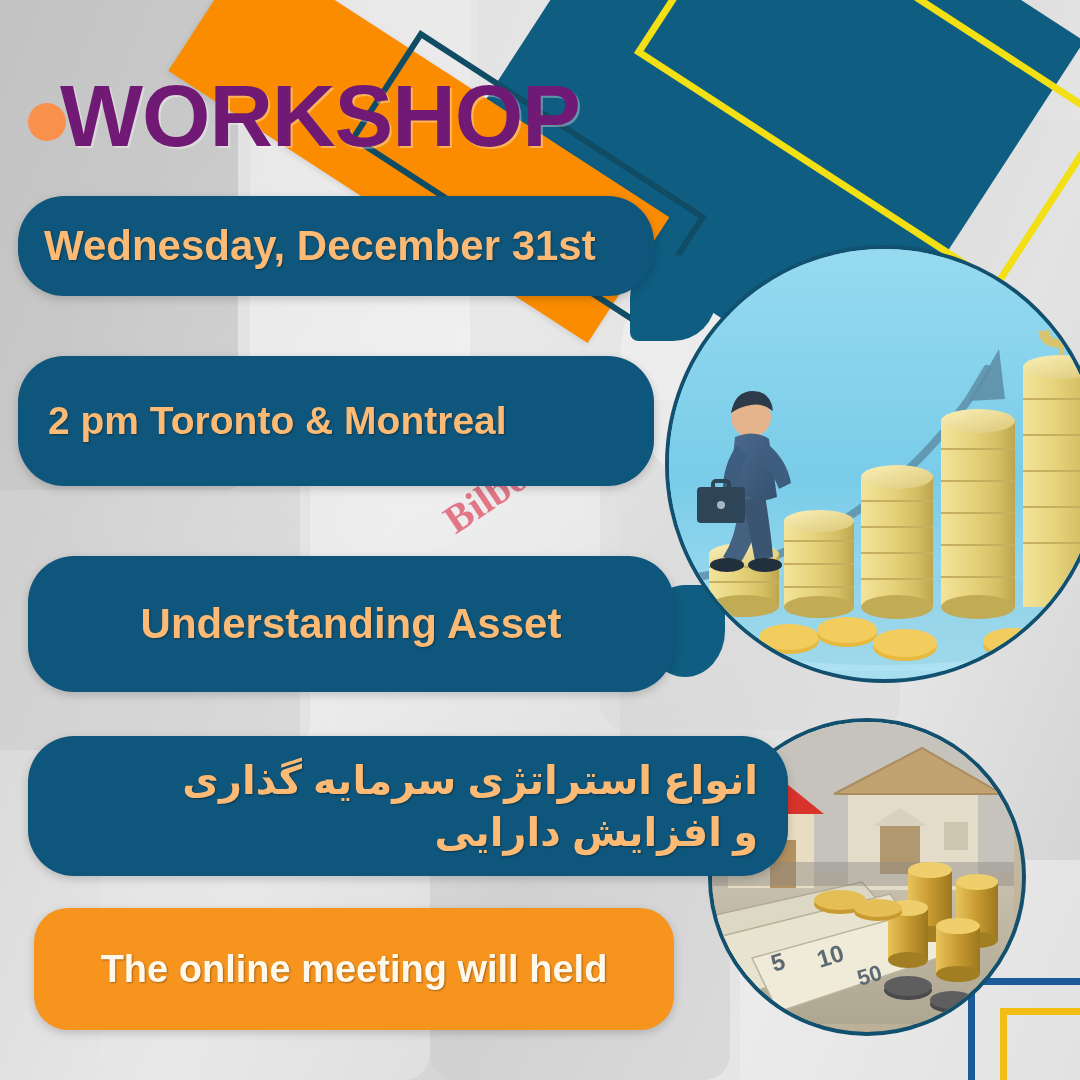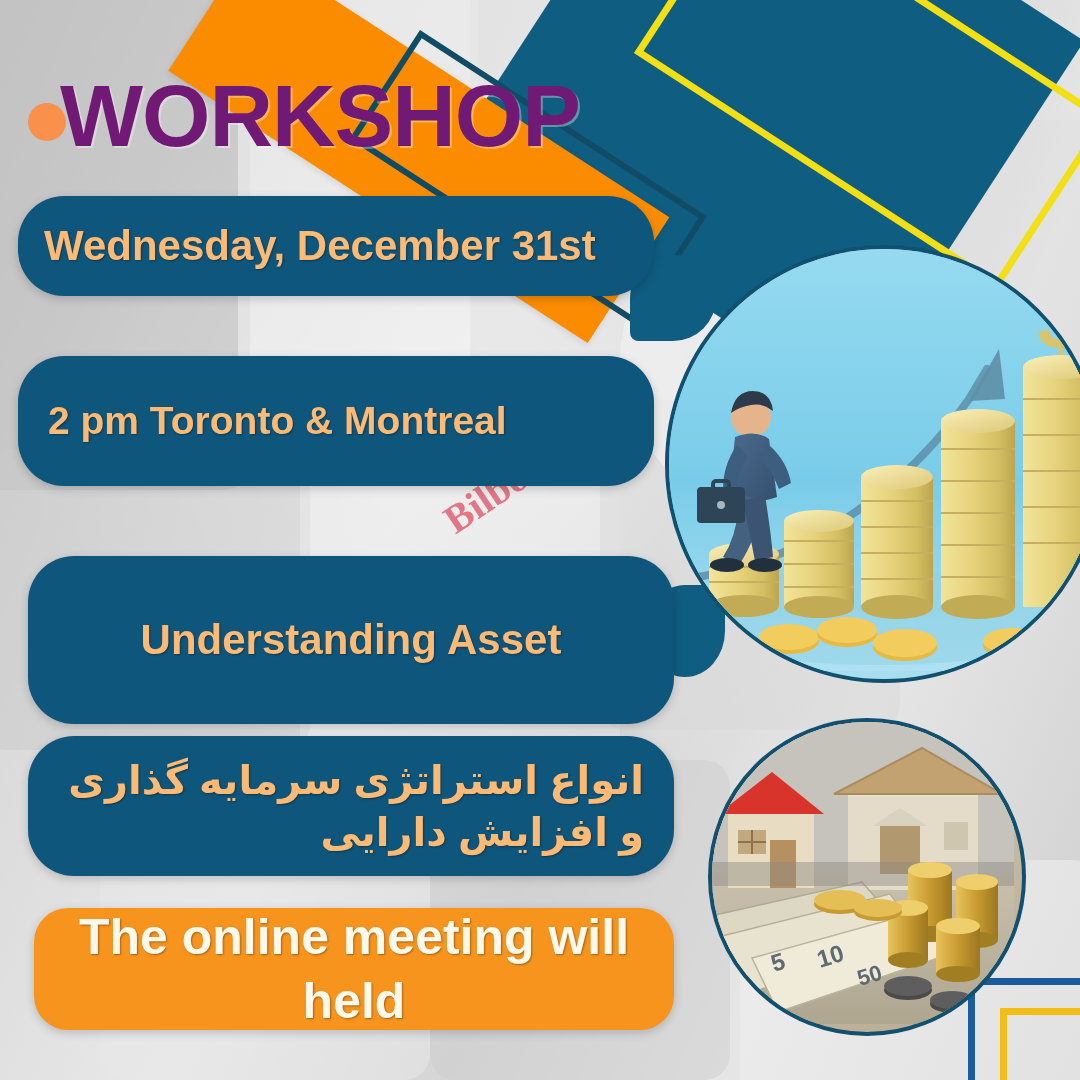--- a/index.html
+++ b/index.html
@@ -63,25 +63,25 @@
   
   .pill{
     position:absolute;background:#0F567C;border-radius:46px;
     color:#fdba74;font-weight:bold;
     box-shadow:0 3px 10px rgba(0,0,0,.18);
     display:flex;flex-direction:column;justify-content:center;
     text-shadow:1px 1px 2px rgba(0,0,0,.35);
   }
   .pill-date{left:18px;top:196px;width:636px;height:100px;padding:0 26px;box-sizing:border-box;font-size:42px;}
   .pill-time{left:18px;top:356px;width:636px;height:130px;padding:0 30px;box-sizing:border-box;font-size:39px;line-height:1.28;}
-  .pill-topic{left:28px;top:556px;width:646px;height:168px;padding:0 26px;box-sizing:border-box;font-size:42px;line-height:1.26;text-align:center;gap:32px;}
-  .pill-fa{left:28px;top:736px;width:646px;height:140px;padding:0 30px;box-sizing:border-box;font-size:40px;line-height:1.3;text-align:right;direction:rtl;}
+  .pill-topic{left:28px;top:556px;width:646px;height:136px;padding:0 26px;box-sizing:border-box;font-size:42px;line-height:1.26;text-align:center;gap:32px;}
+  .pill-fa{left:28px;top:736px;width:760px;height:140px;padding:0 30px;box-sizing:border-box;font-size:40px;line-height:1.3;text-align:right;direction:rtl;}
   .pill-note{
     left:34px;top:908px;width:640px;height:122px;padding:0 26px;box-sizing:border-box;
-    background:#F7941E;border-radius:34px;font-size:50px;line-height:1.28;text-align:center;
+    background:#F7941E;border-radius:34px;font-size:38px;line-height:1.28;text-align:center;
     color:#FFF9EC;
   }
 
   
   .circ{position:absolute;border-radius:50%;overflow:hidden;border:4px solid #11506E;}
   .circ-top{left:665px;top:245px;width:430px;height:430px;
     background:linear-gradient(180deg,#8FD6EE 0%,#7FCFEA 45%,#A8DEF0 100%);}
   .circ-bot{left:708px;top:718px;width:310px;height:310px;
     background:linear-gradient(160deg,#d7cbb4 0%,#c9bda6 40%,#b9ac94 100%);}
 

